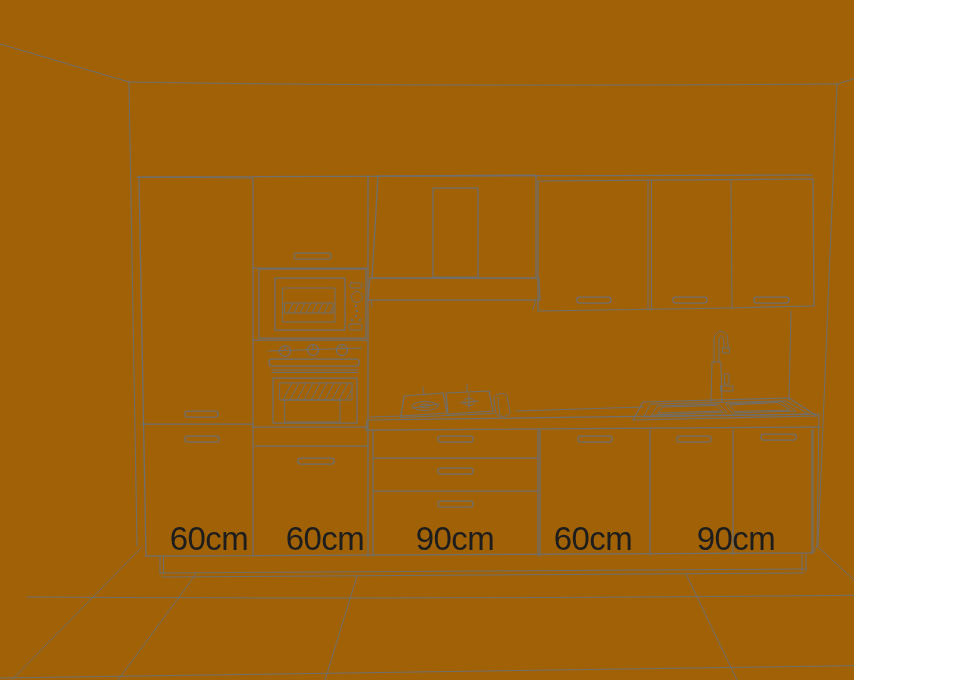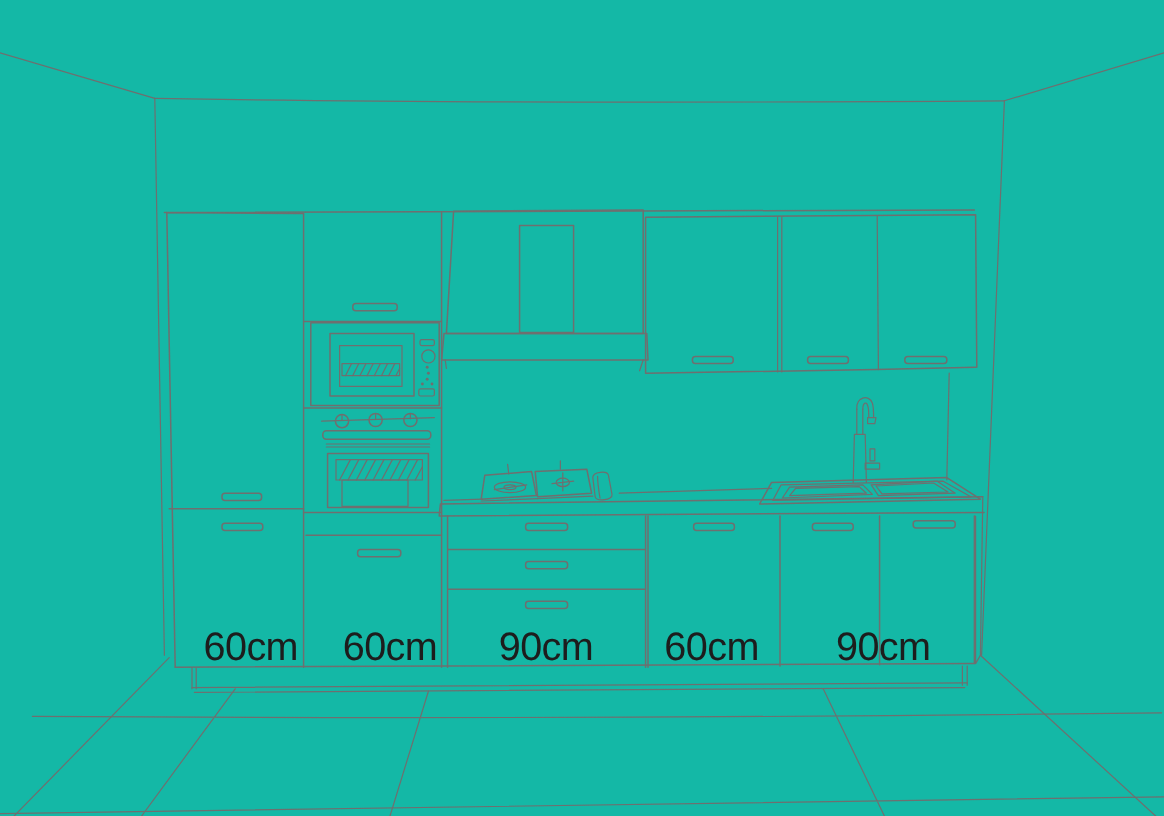--- a/index.html
+++ b/index.html
@@ -1,16 +1,16 @@
 <!DOCTYPE html>
 <html><head>
 <meta charset="utf-8">
 <style>
   html,body{margin:0;padding:0;background:#ffffff;}
-  .stage{position:relative;width:970px;height:680px;background:#14b8a6;overflow:hidden;}
+  .stage{position:relative;width:854px;height:680px;background:#a16207;overflow:hidden;}
   svg{display:block;}
   .ln{fill:none;stroke:#6f6f6f;stroke-width:1.25;stroke-linecap:round;stroke-linejoin:round;}
   .fine{stroke-width:1;}
   .dot{fill:#6f6f6f;stroke:none;}
   .dim{font-family:"Liberation Sans", sans-serif;font-size:33px;font-weight:300;fill:#1d1d1d;text-anchor:middle;letter-spacing:-0.5px;}
 </style>
 </head>
 <body>
 
 <div class="stage">

